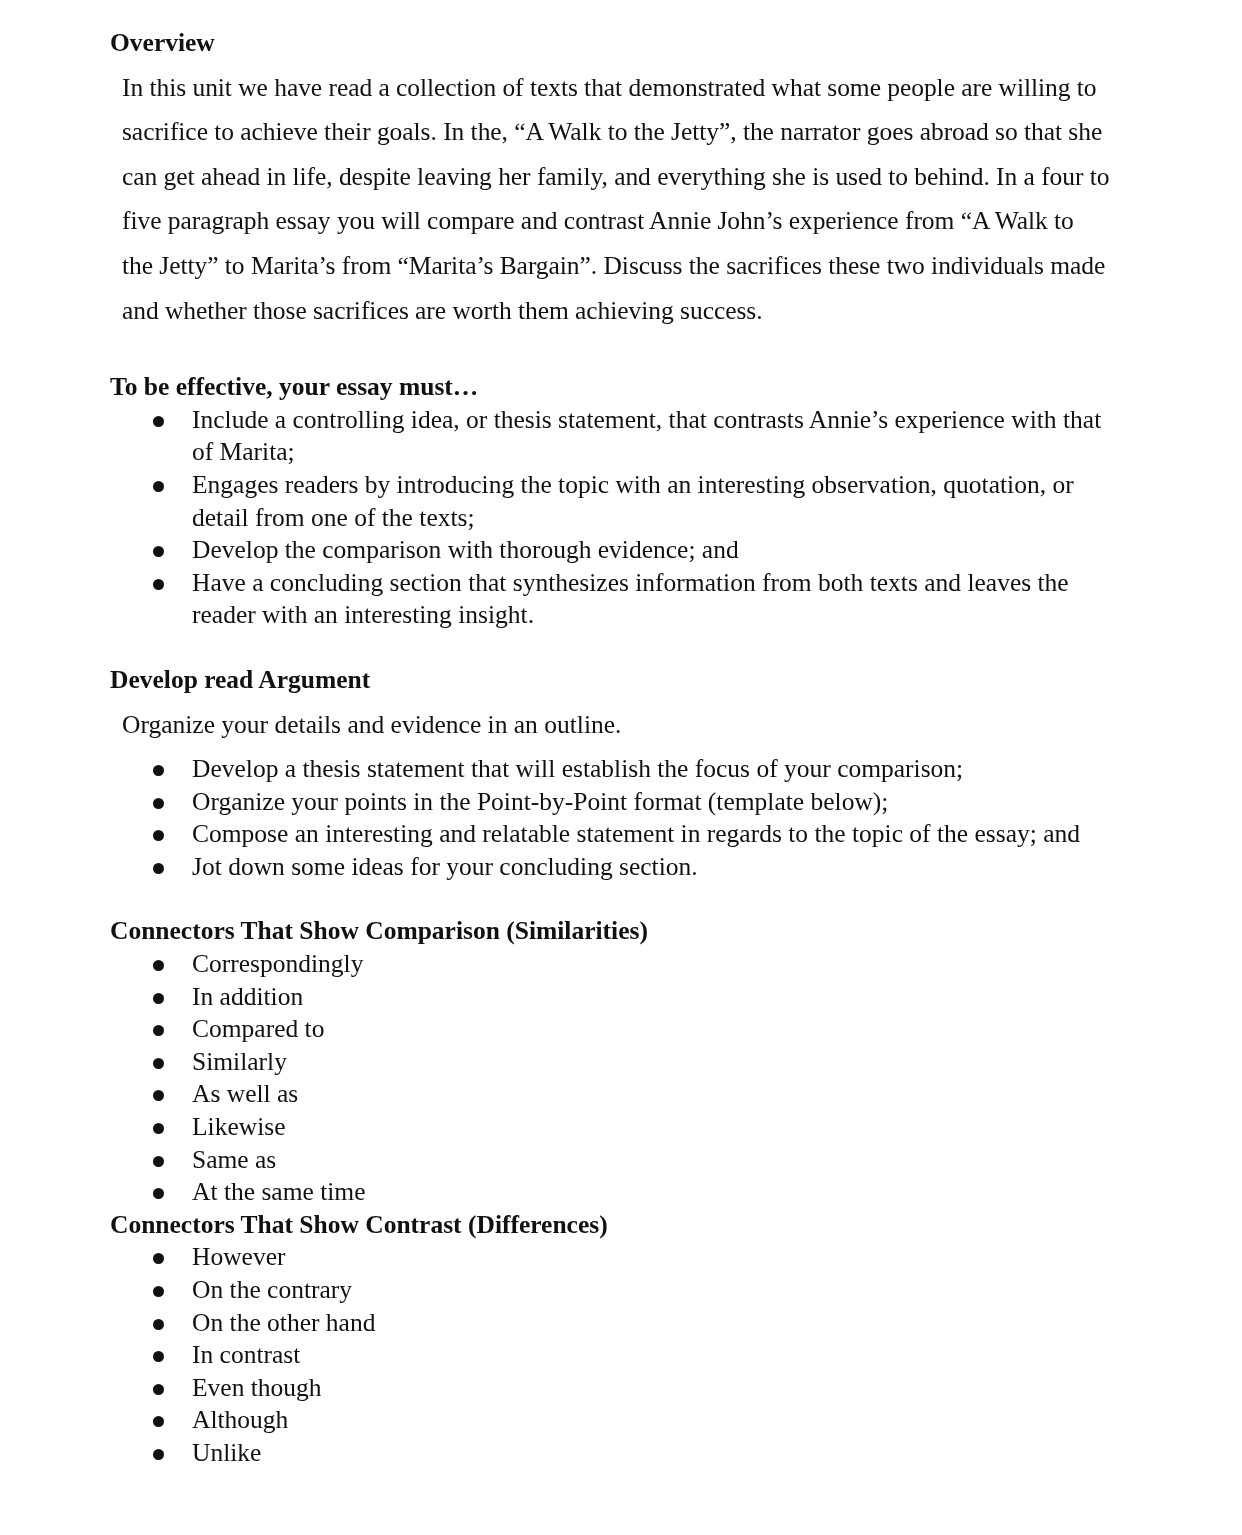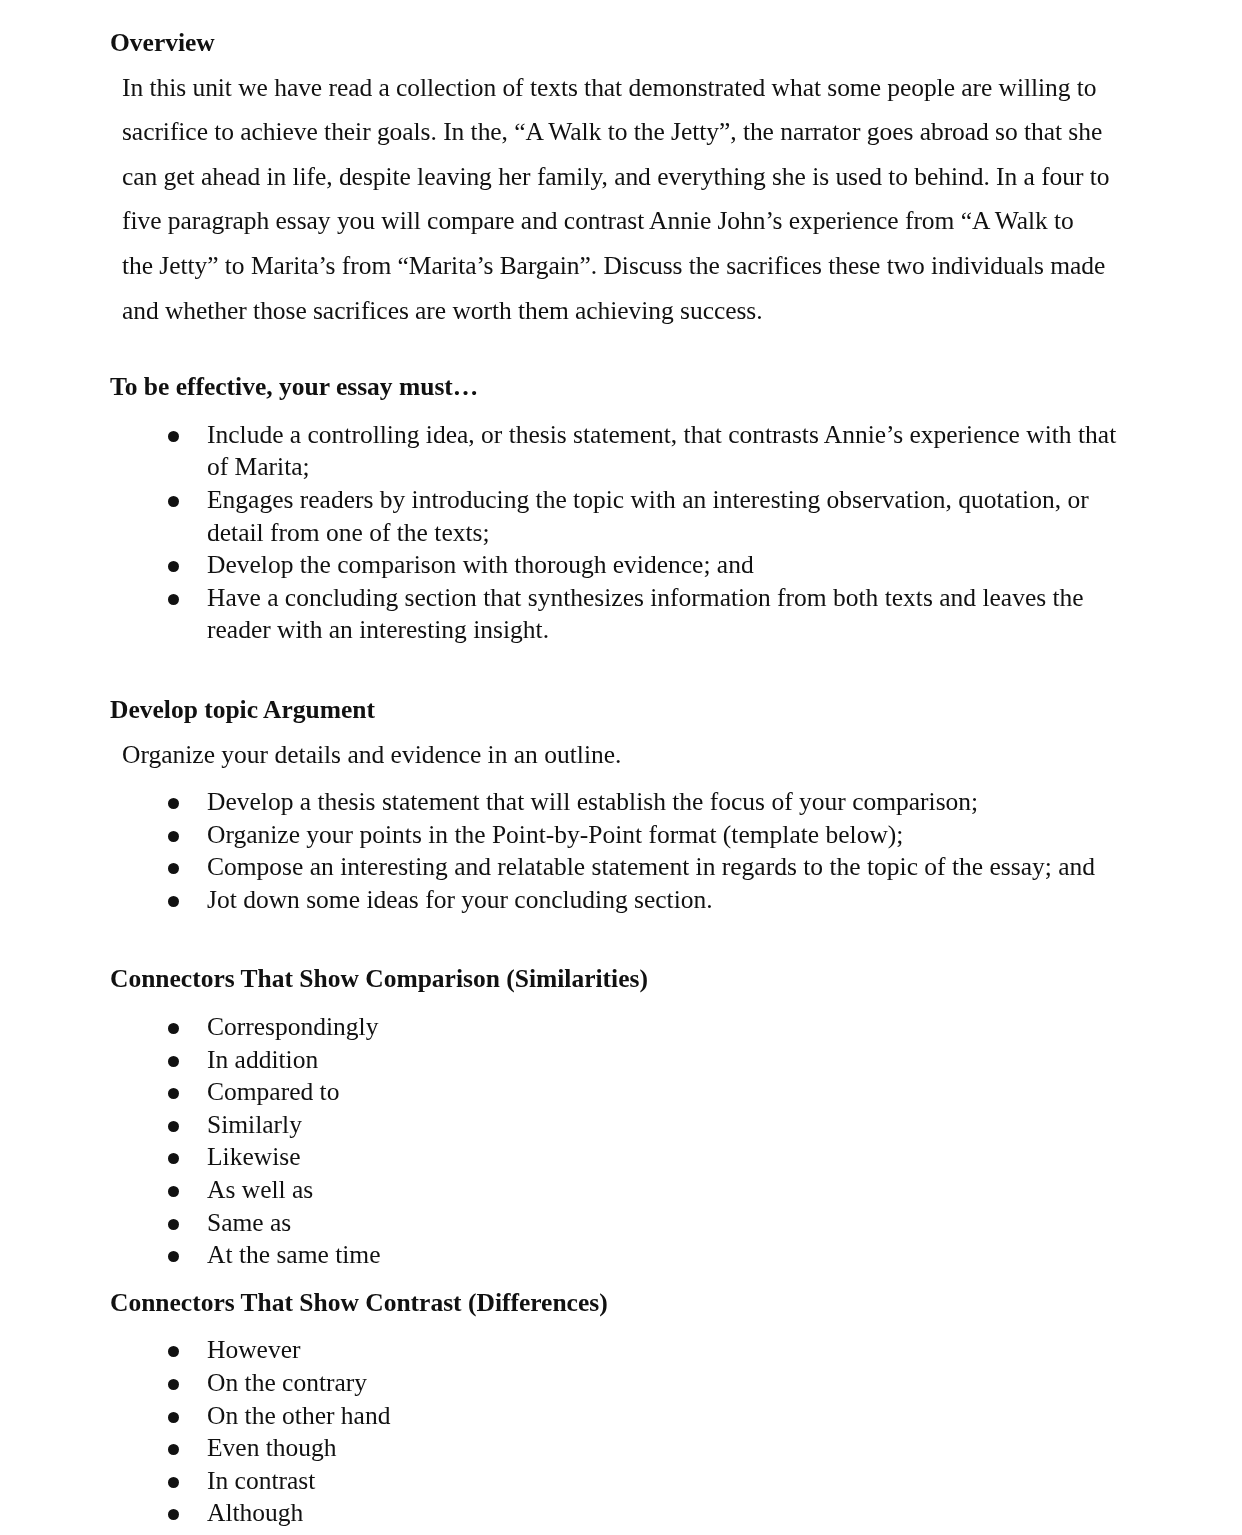--- a/index.html
+++ b/index.html
@@ -28,21 +28,21 @@
       margin: 0;
     }
     .para {
       margin: 12px;
     }
     .section-gap {
       height: 32px;
     }
     ul.bullets {
       list-style: none;
-      margin: 15px;
+      margin: 0;
       padding: 0;
     }
     ul.bullets li {
       position: relative;
       padding-left: 82px;
     }
     ul.bullets li .bullet {
       position: absolute;
       left: 43px;
       top: 12px;
@@ -93,21 +93,21 @@
         <span class="bullet"></span>
         <div>Have a concluding section that synthesizes information from both texts and leaves the</div>
         <div>reader with an interesting insight.</div>
       </li>
     </ul>
   </section>
 
   <div class="section-gap"></div>
 
   <section>
-    <p class="heading">Develop topic Argument</p>
+    <p class="heading">Develop read Argument</p>
     <p class="para">Organize your details and evidence in an outline.</p>
     <ul class="bullets">
       <li>
         <span class="bullet"></span>
         <span>Develop a thesis statement that will establish the focus of your comparison;</span>
       </li>
       <li>
         <span class="bullet"></span>
         <span>Organize your points in the Point-by-Point format (template below);</span>
       </li>
@@ -124,33 +124,33 @@
 
   <div class="section-gap"></div>
 
   <section>
     <p class="heading">Connectors That Show Comparison (Similarities)</p>
     <ul class="bullets">
       <li><span class="bullet"></span><span>Correspondingly</span></li>
       <li><span class="bullet"></span><span>In addition</span></li>
       <li><span class="bullet"></span><span>Compared to</span></li>
       <li><span class="bullet"></span><span>Similarly</span></li>
+      <li><span class="bullet"></span><span>As well as</span></li>
       <li><span class="bullet"></span><span>Likewise</span></li>
-      <li><span class="bullet"></span><span>As well as</span></li>
       <li><span class="bullet"></span><span>Same as</span></li>
       <li><span class="bullet"></span><span>At the same time</span></li>
     </ul>
   </section>
 
   <section>
     <p class="heading">Connectors That Show Contrast (Differences)</p>
     <ul class="bullets">
       <li><span class="bullet"></span><span>However</span></li>
       <li><span class="bullet"></span><span>On the contrary</span></li>
       <li><span class="bullet"></span><span>On the other hand</span></li>
+      <li><span class="bullet"></span><span>In contrast</span></li>
       <li><span class="bullet"></span><span>Even though</span></li>
-      <li><span class="bullet"></span><span>In contrast</span></li>
       <li><span class="bullet"></span><span>Although</span></li>
       <li><span class="bullet"></span><span>Unlike</span></li>
     </ul>
   </section>
 
 </div>
 
 </body></html>

